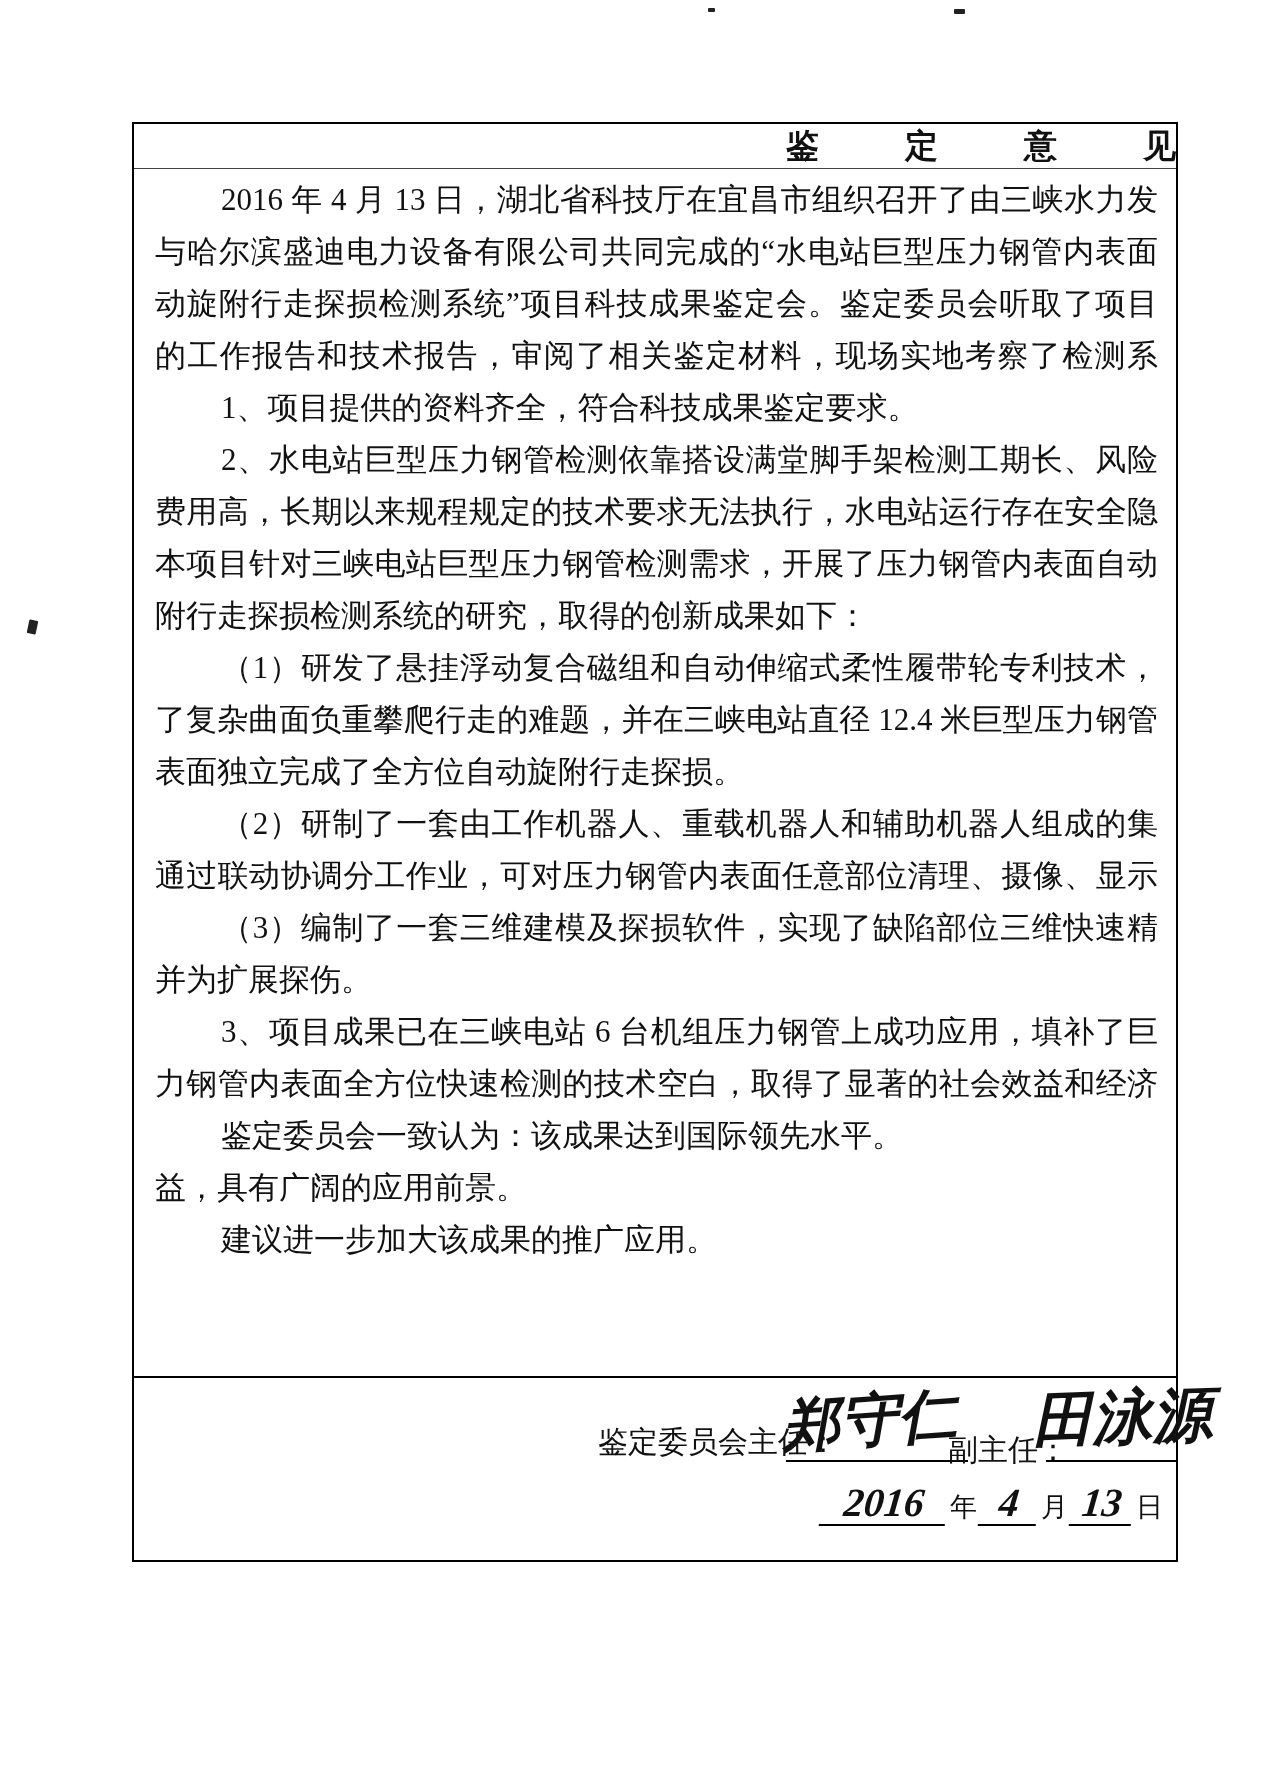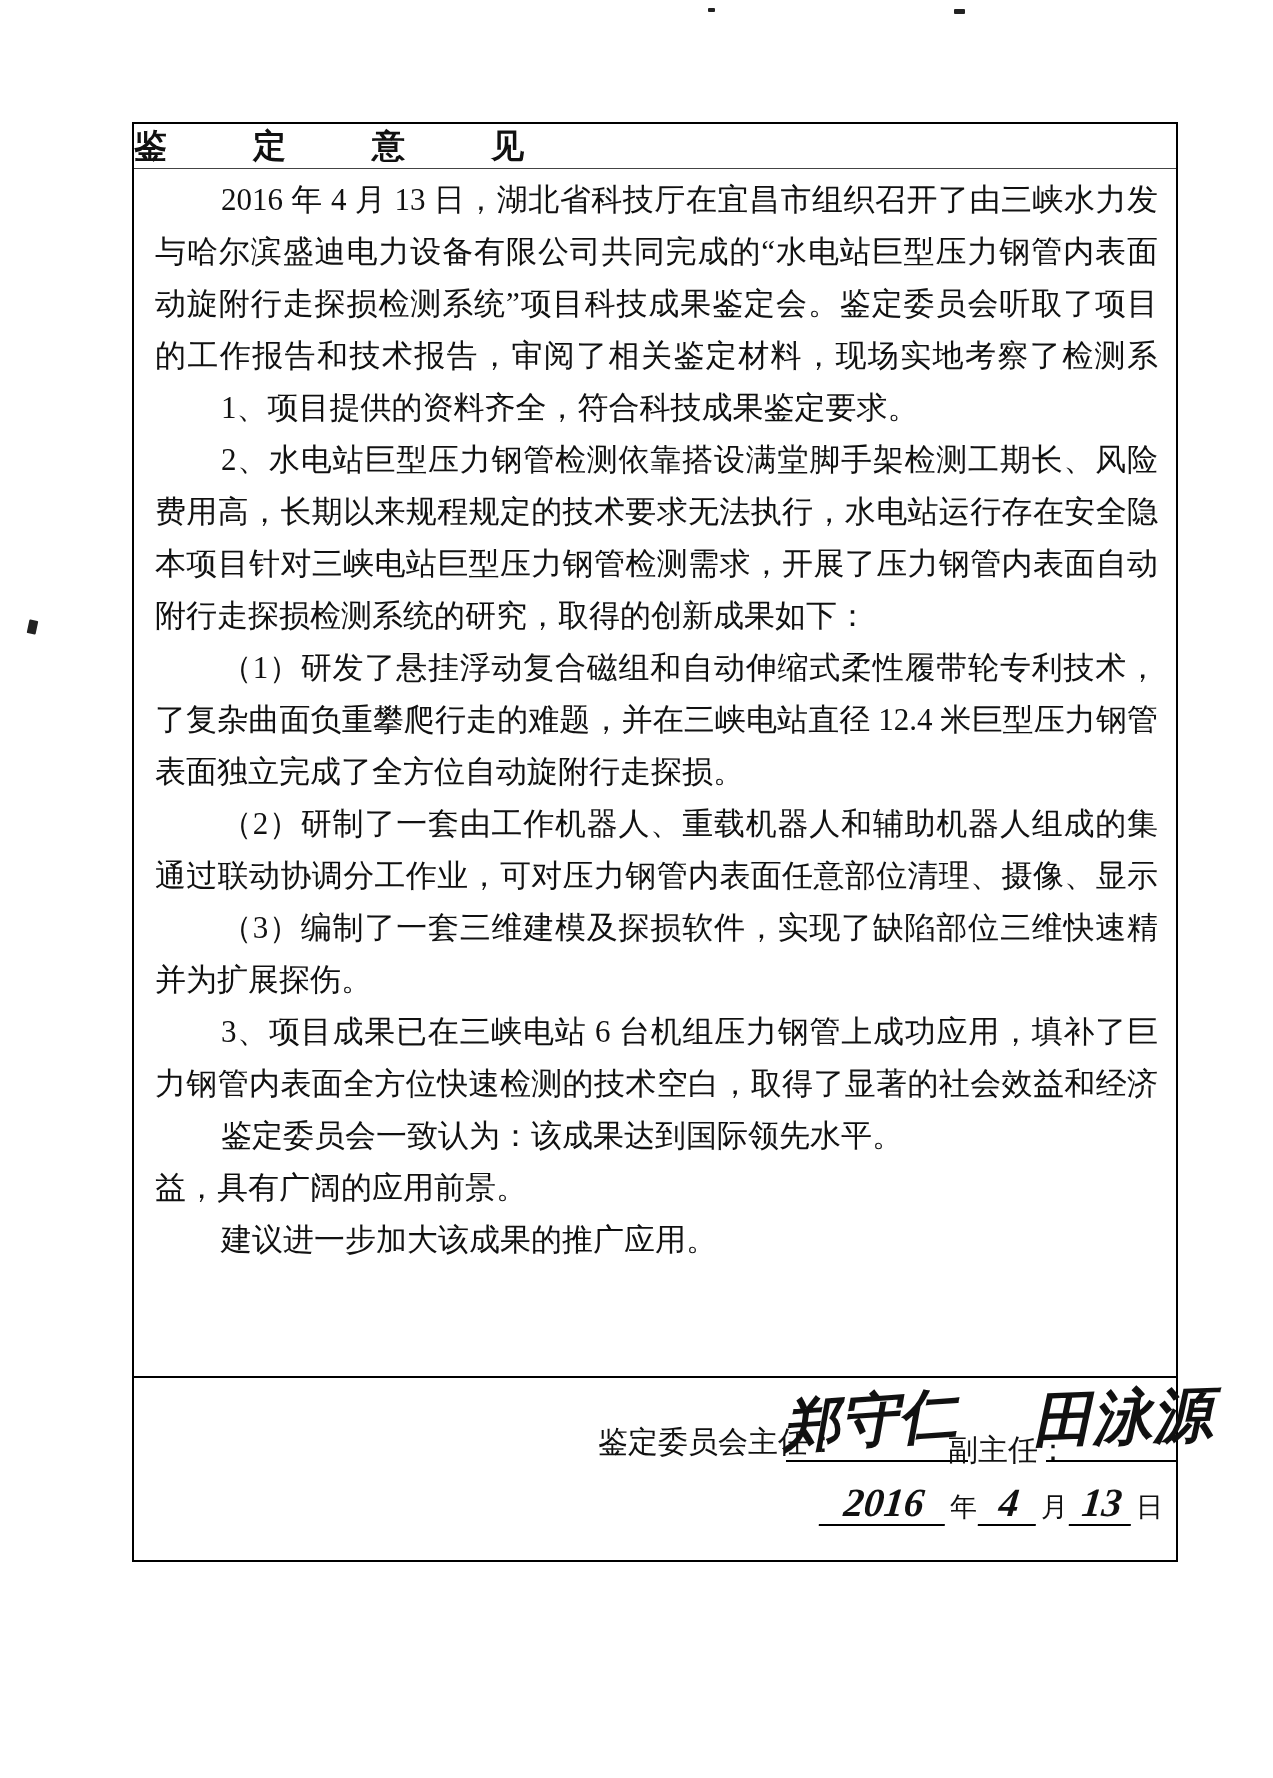--- a/index.html
+++ b/index.html
@@ -17,21 +17,21 @@
   .speck.s2{left:954px;top:9px;width:11px;height:5px;}
   .speck.s3{left:28px;top:620px;width:9px;height:14px;transform:rotate(12deg);}
 
   
   .doc{
     position:absolute;left:132px;top:122px;width:1046px;height:1440px;
     border:2px solid #000;box-sizing:border-box;background:#fff;
   }
   .title-row{
     height:44px;border-bottom:1px solid #444;
-    display:flex;align-items:center;justify-content:flex-start;
+    display:flex;align-items:center;justify-content:flex-end;
   }
   .title-row .title{
     font-size:33px;font-weight:bold;
     letter-spacing:86px;margin-right:-86px;white-space:nowrap;
   }
   .body{
     height:1207px;box-sizing:border-box;
     padding:5px 18px 0 21px;
     font-size:31px;line-height:52px;
     overflow:hidden;

